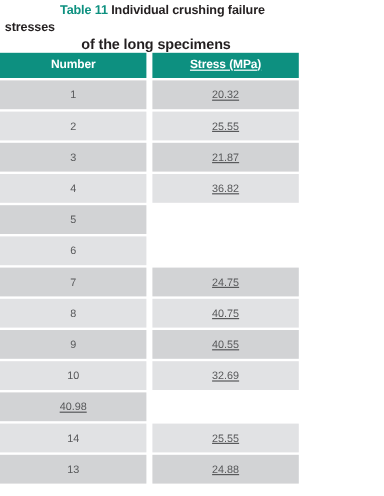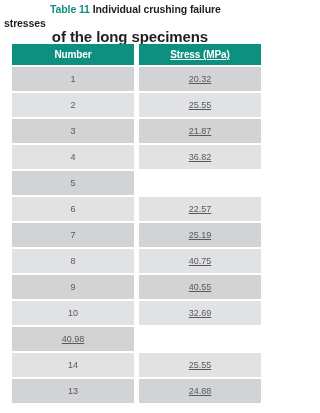--- a/index.html
+++ b/index.html
@@ -31,30 +31,30 @@
     color: #0e9180;
     font-weight: bold;
     margin-left: 46px;
   }
   .caption .caption-text {
     color: #231f20;
     font-weight: bold;
   }
   .caption-line2 {
     padding: 0 6px 0 4px;
-    font-size: 15px;
+    font-size: 12px;
     line-height: 14px;
     font-weight: bold;
     color: #231f20;
     text-align: center;
     letter-spacing: -0.1px;
   }
   .table {
     position: absolute;
-    left: 12px;
+    left: 0;
     top: 44px;
     width: 249px;
   }
   .trow {
     display: flex;
     gap: 5px;
     margin-bottom: 2px;
   }
   .cell {
     box-sizing: border-box;
@@ -110,25 +110,24 @@
     </div>
     <div class="trow band-light">
       <div class="cell col-num">4</div>
       <div class="cell col-val">36.82</div>
     </div>
     <div class="trow band-dark">
       <div class="cell col-num">5</div>
     </div>
     <div class="trow band-light">
       <div class="cell col-num">6</div>
-      <div class="cell col-val">22.57</div>
     </div>
     <div class="trow band-dark">
       <div class="cell col-num">7</div>
-      <div class="cell col-val">25.19</div>
+      <div class="cell col-val">24.75</div>
     </div>
     <div class="trow band-light">
       <div class="cell col-num">8</div>
       <div class="cell col-val">40.75</div>
     </div>
     <div class="trow band-dark">
       <div class="cell col-num">9</div>
       <div class="cell col-val">40.55</div>
     </div>
     <div class="trow band-light">

